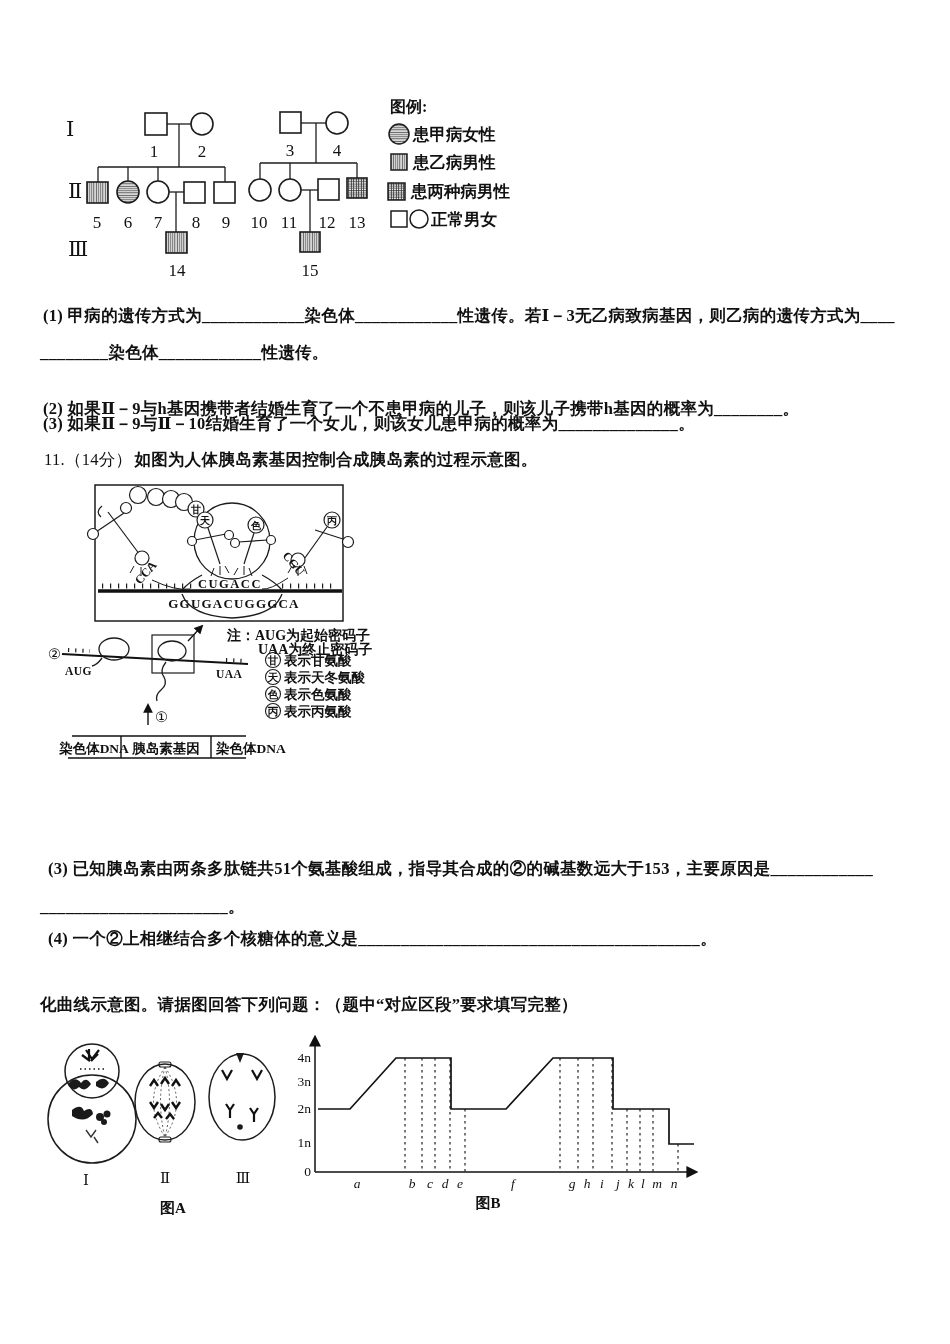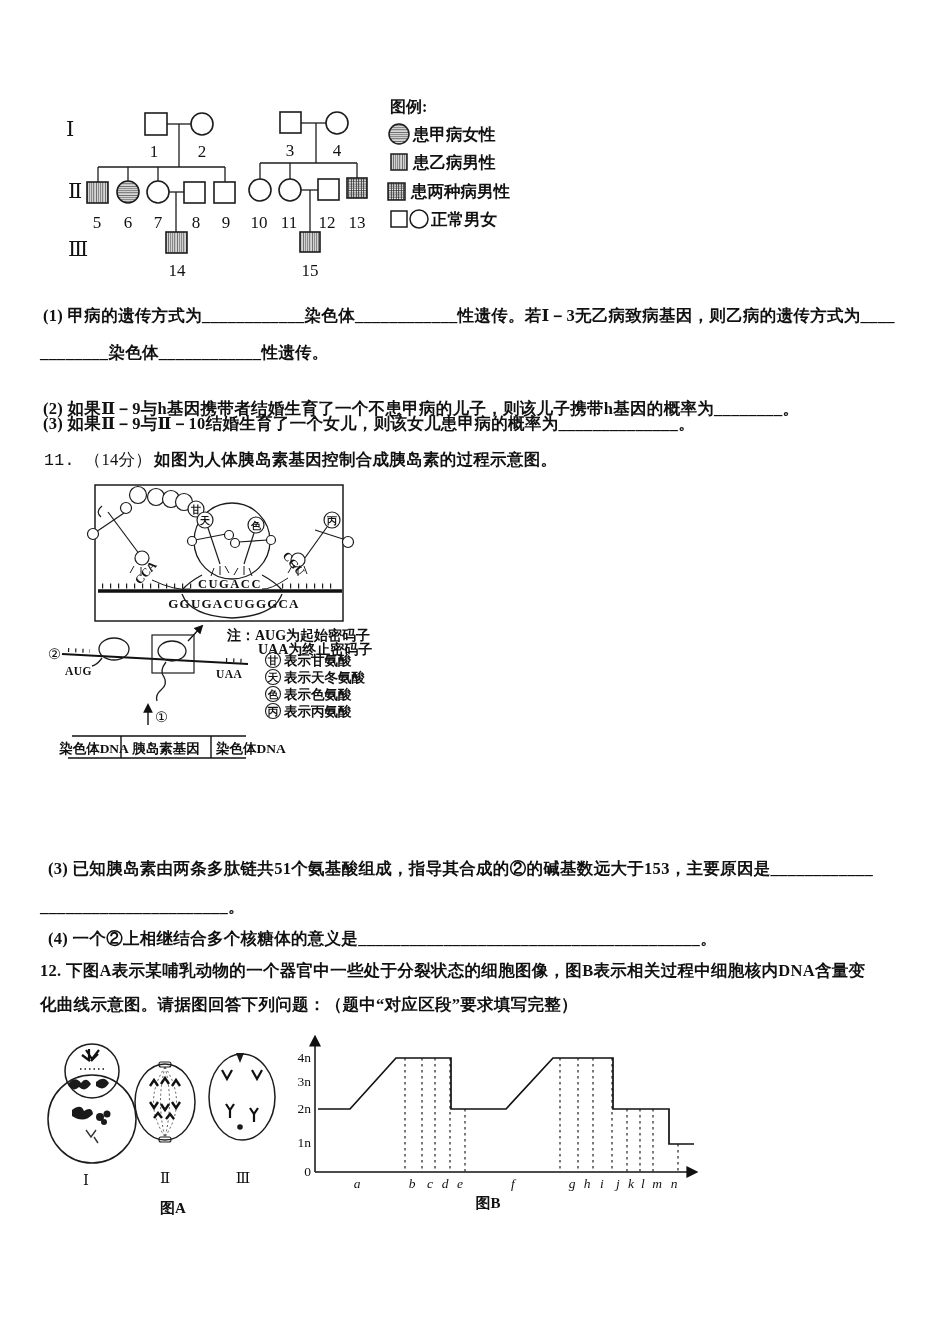--- a/index.html
+++ b/index.html
@@ -1,21 +1,21 @@
 <!DOCTYPE html>
 <html><head>
 <meta charset="utf-8">
 <style>
   html,body{margin:0;padding:0;background:#e8e8e8;}
   .page{position:relative;width:950px;height:1344px;background:#ffffff;overflow:hidden;
         font-family:"Liberation Serif","DejaVu Serif",serif;color:#111;}
   .abs{position:absolute;}
   .tl{position:absolute;font-size:16.5px;font-weight:600;white-space:pre;letter-spacing:0.3px;line-height:22px;}
-  .light{font-weight:400;font-family:Liberation Mono, monospace;}
-  .sco{font-weight:400;margin-left:10px;margin-right:2px;}
+  .light{font-weight:400;}
+  .sco{font-weight:400;margin-right:2px;}
   .boldt{font-weight:700;}
   svg{position:absolute;overflow:visible;}
   svg text{fill:#111;font-family:"Liberation Serif","DejaVu Serif",serif;}
   .cjk{font-weight:600;}
 </style>
 </head>
 <body>
 
 <div class="page">
 
@@ -239,21 +239,20 @@
       <circle cx="243" cy="233" r="7.5" fill="none" stroke="#1c1c1c" stroke-width="1.1"></circle>
       <text x="243" y="236.5" font-size="10.5" text-anchor="middle" class="cjk">丙</text>
       <text x="254" y="238" font-size="13.5" class="cjk">表示丙氨酸</text>
     </g>
   </svg>
 
   <div class="tl" style="left:48px;top:858px">(3) 已知胰岛素由两条多肽链共51个氨基酸组成，指导其合成的②的碱基数远大于153，主要原因是____________</div>
   <div class="tl" style="left:40px;top:896px">______________________。</div>
   <div class="tl" style="left:48px;top:928px">(4) 一个②上相继结合多个核糖体的意义是________________________________________。</div>
 
-  <div class="tl" style="left:40px;top:960px">12. 下图A表示某哺乳动物的一个器官中一些处于分裂状态的细胞图像，图B表示相关过程中细胞核内DNA含量变</div>
   <div class="tl" style="left:40px;top:994px">化曲线示意图。请据图回答下列问题：（题中“对应区段”要求填写完整）</div>
 
   <svg class="abs" style="left:30px;top:1038px" width="270" height="190" viewBox="0 0 270 190">
 
     <g>
       <circle cx="62" cy="33" r="27" fill="none" stroke="#1c1c1c" stroke-width="1.5"></circle>
       <circle cx="62" cy="81" r="44" fill="none" stroke="#1c1c1c" stroke-width="1.5"></circle>
       <g stroke="#111" stroke-width="2.2" fill="none">
         <path d="M56,12 l6,9 M62,21 l7,-9 M59,11 l0,11 M52,17 l8,6 M68,16 l-7,7"></path>
         <path d="M50,31 H74" stroke-width="1.4" stroke-dasharray="1.5,3"></path>

